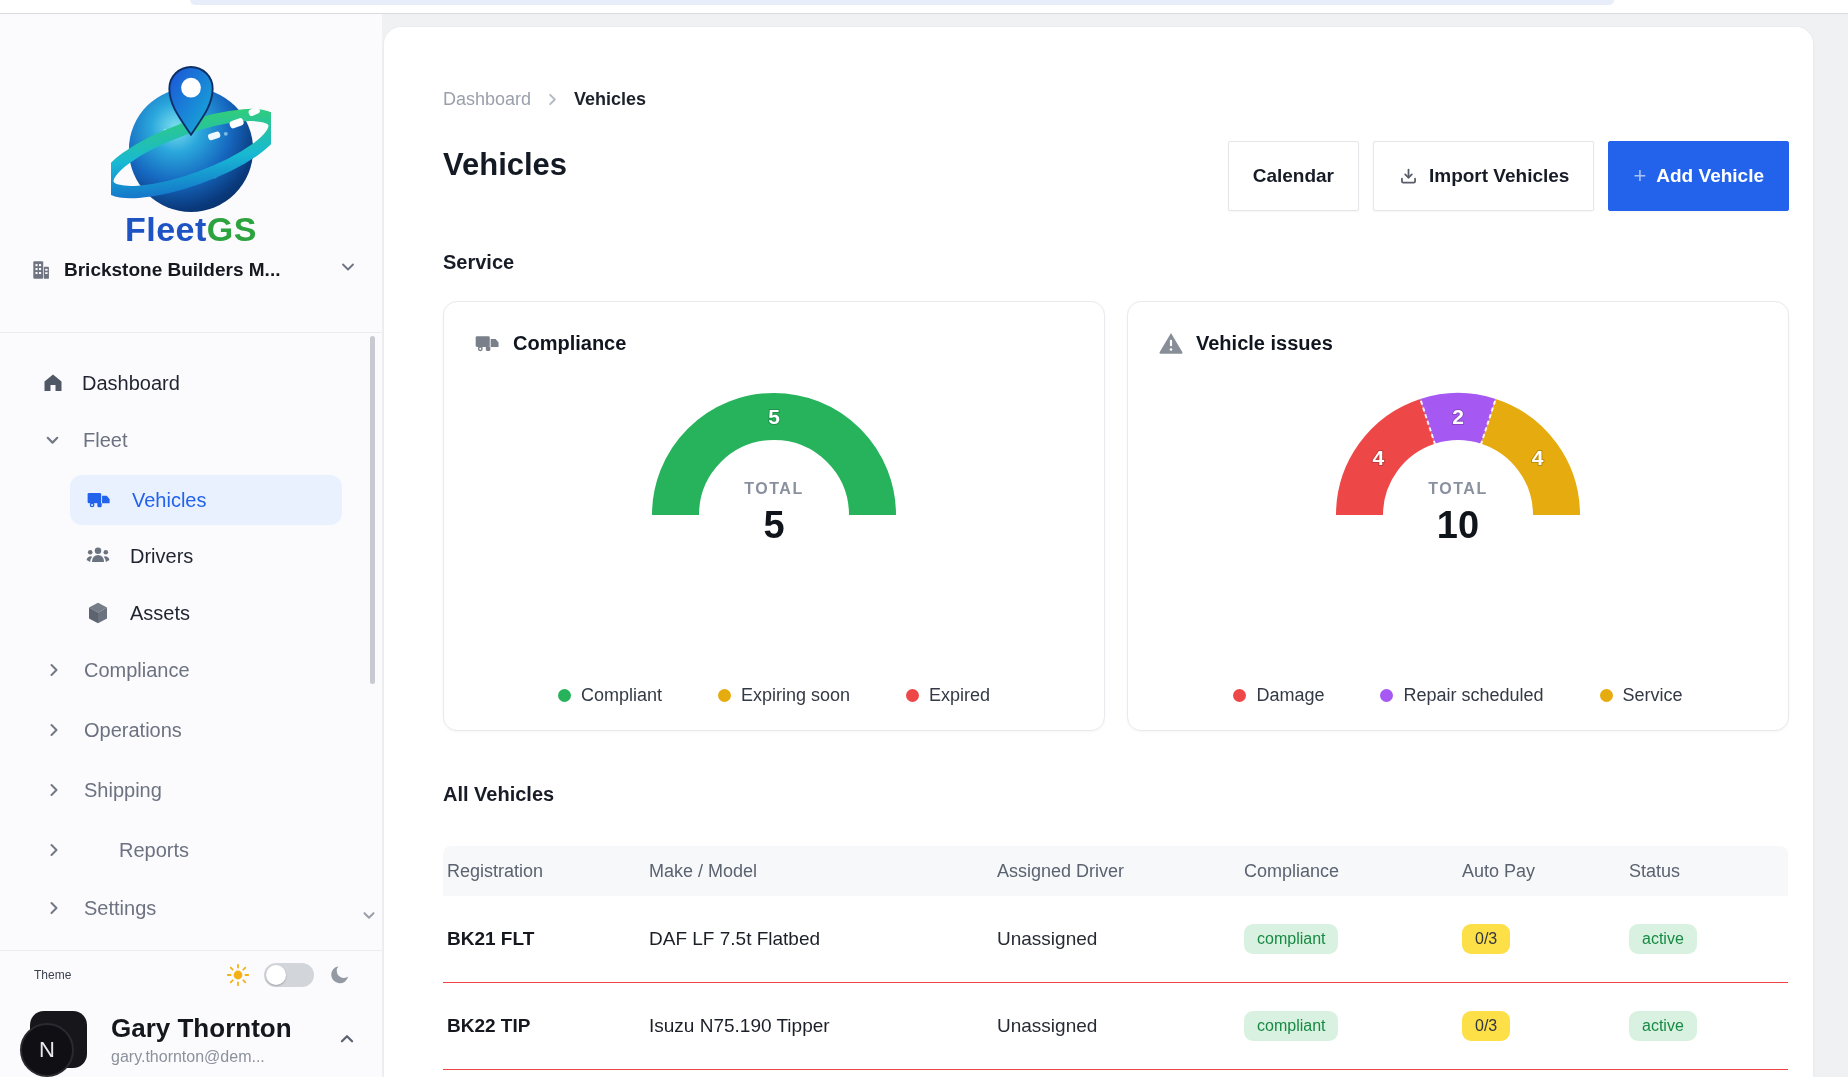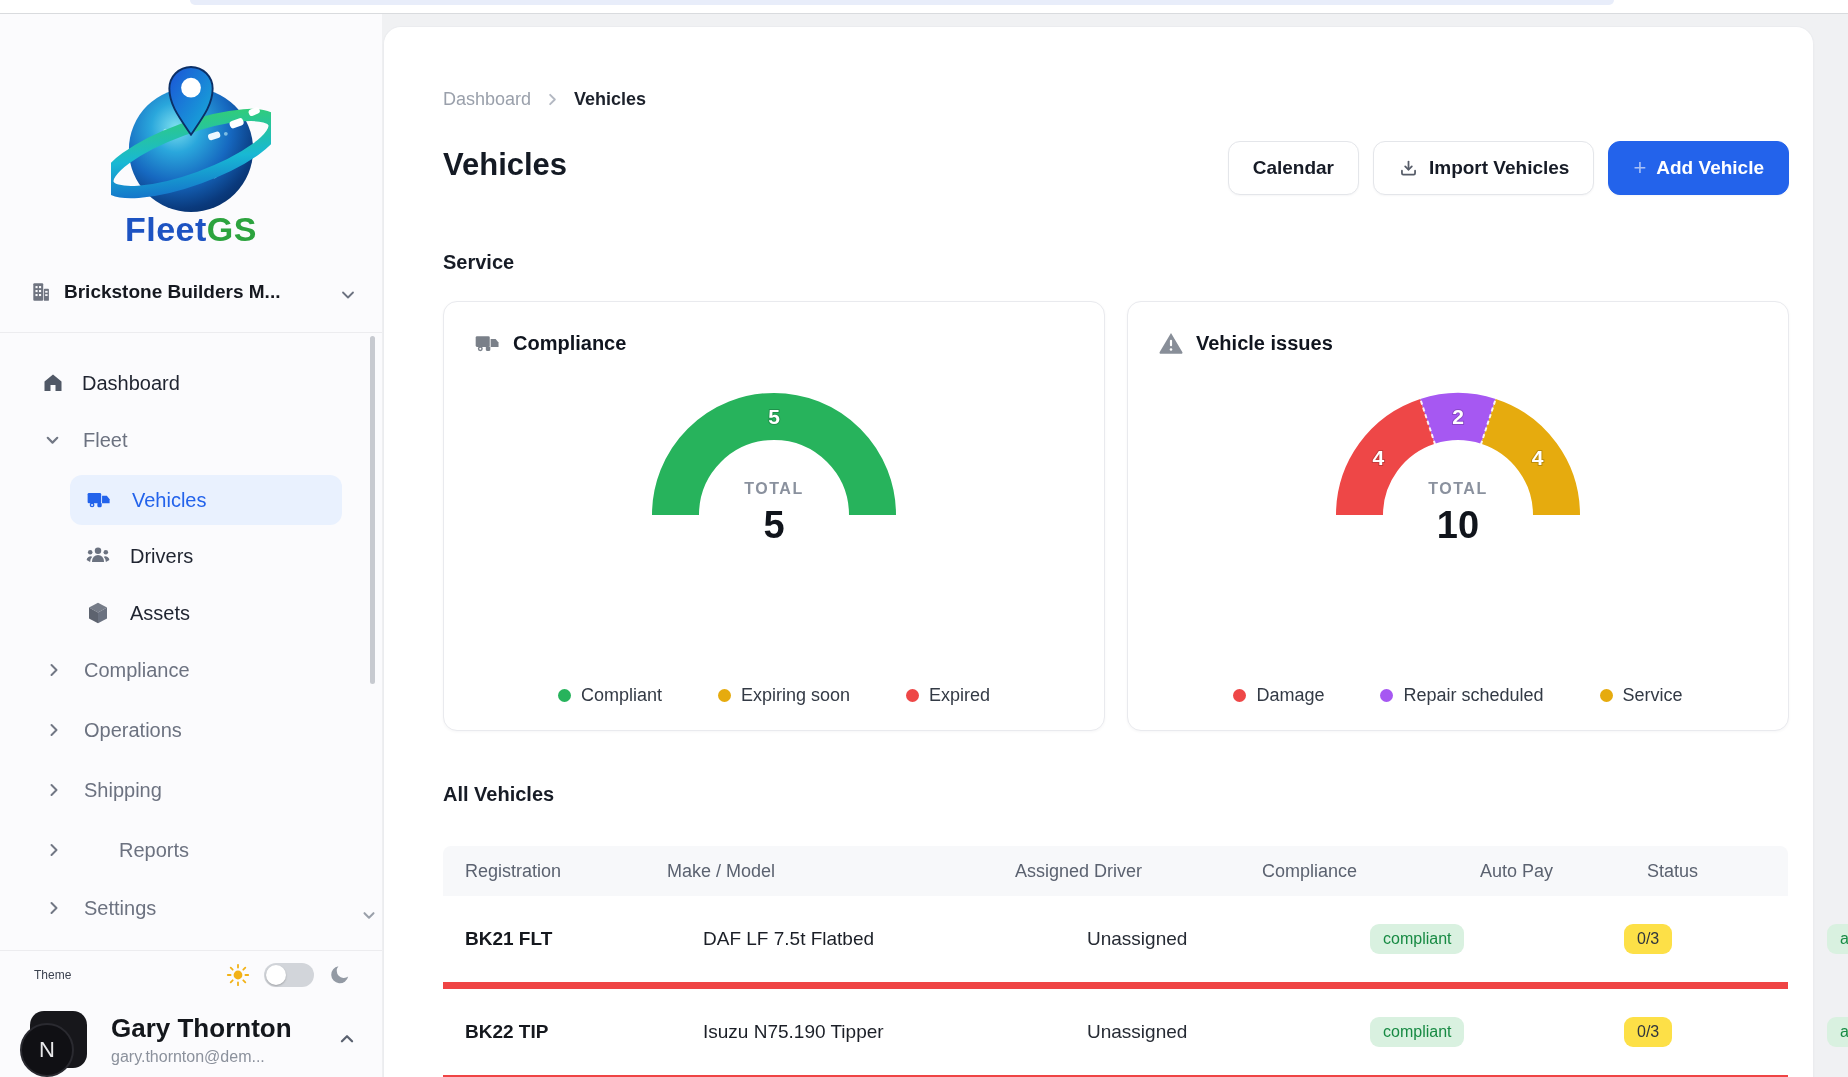--- a/index.html
+++ b/index.html
@@ -19,21 +19,21 @@
   .main{position:absolute;left:382px;right:0;top:0;bottom:0;background:#f0f1f3;}
   .content-card{position:absolute;left:1px;top:12px;width:1429px;bottom:0;background:#ffffff;
     border:1px solid #ebecef;border-bottom:none;border-radius:18px 18px 0 0;box-shadow:0 1px 2px rgba(0,0,0,.03);}
 
   
   .logo-wrap{position:absolute;top:30px;left:0;width:382px;text-align:center;}
   .brand{font-size:34px;font-weight:800;letter-spacing:.5px;margin-top:-6px;}
   .brand .fleet{color:#1d53c2;}
   .brand .gs{color:#2ca33e;}
 
-  .company-row{position:absolute;top:245px;left:30px;right:26px;height:44px;display:flex;align-items:flex-end;gap:12px;cursor:pointer;}
+  .company-row{position:absolute;top:245px;left:30px;right:26px;height:44px;display:flex;align-items:flex-start;gap:12px;cursor:pointer;}
   .company-name{font-size:19px;font-weight:600;color:#15181f;flex:1;white-space:nowrap;overflow:hidden;}
   .sidebar-divider{position:absolute;top:318px;left:0;width:100%;height:1px;background:#ececef;}
 
   .nav-item{position:absolute;left:0;width:382px;height:44px;display:flex;align-items:center;cursor:pointer;}
   .nav-item .ico{width:26px;display:flex;justify-content:center;}
   .nav-label{font-size:20px;color:#1f2430;font-weight:500;}
   .group-label{font-size:20px;color:#6c7280;font-weight:500;}
   .chev{display:flex;align-items:center;}
   .active-pill{position:absolute;left:70px;top:461px;width:272px;height:50px;background:#e9f1fe;border-radius:12px;cursor:pointer;
     display:flex;align-items:center;}
@@ -59,22 +59,22 @@
   .user-name{font-size:26px;font-weight:700;color:#14171c;}
   .user-email{font-size:16px;color:#8b919c;margin-top:4px;white-space:nowrap;overflow:hidden;}
 
   
   .breadcrumb{position:absolute;top:62px;left:59px;display:flex;align-items:center;gap:14px;font-size:18px;}
   .crumb-parent{color:#9aa0ab;cursor:pointer;}
   .crumb-current{color:#1c212b;font-weight:600;}
   .page-title{position:absolute;top:120px;left:59px;font-size:31px;font-weight:700;color:#141a24;}
 
   .actions{position:absolute;top:114px;right:24px;display:flex;gap:14px;}
-  .btn{height:52px;display:flex;align-items:center;gap:10px;border-radius:12px;font-size:19px;font-weight:600;cursor:pointer;
-    padding:0 24px;background:#ffffff;border:1px solid #e4e6ea;color:#161b26;box-shadow:0 1px 2px rgba(16,24,40,.04);}
+  .btn{height:52px;display:flex;align-items:center;gap:10px;border-radius:2px;font-size:19px;font-weight:600;cursor:pointer;
+    padding:8px 24px;background:#ffffff;border:1px solid #e4e6ea;color:#161b26;box-shadow:0 1px 2px rgba(16,24,40,.04);}
   .btn-primary{background:#2363eb;border-color:#2363eb;color:#ffffff;}
   .btn-primary .plus{color:#a7c0f6;font-size:22px;font-weight:500;}
 
   .section-heading{position:absolute;left:59px;font-size:20px;font-weight:700;color:#171c26;}
   .overview-heading{top:224px;}
   .allvehicles-heading{top:756px;}
 
   .ov-card{position:absolute;top:274px;width:660px;height:428px;background:#ffffff;border:1px solid #e9eaee;border-radius:14px;
     box-shadow:0 1px 3px rgba(16,24,40,.04);}
   .ov-card.c1{left:59px;}
@@ -90,22 +90,22 @@
   .legend{position:absolute;bottom:24px;left:0;width:100%;display:flex;justify-content:center;gap:56px;}
   .legend-item{display:flex;align-items:center;gap:10px;}
   .legend-dot{width:13px;height:13px;border-radius:50%;background:#ccc;}
   .legend-label{font-size:18px;color:#333a45;}
 
   
   .veh-table{position:absolute;top:819px;left:59px;right:25px;}
   .t-row{display:grid;grid-template-columns:202px 348px 247px 218px 167px 1fr;align-items:center;}
   .t-head{height:50px;background:#f7f8fa;border-radius:8px 8px 0 0;}
   .t-head .cell{font-size:18px;color:#5b6270;font-weight:500;}
-  .cell{padding-left:4px;margin-left:18px;}
-  .t-body-row{height:86px;border-bottom:7px solid #ef4444;font-size:19px;gap:36px;}
+  .cell{padding-left:4px;}
+  .t-body-row{height:86px;border-bottom:1px solid #ef4444;font-size:19px;}
   .reg{font-weight:600;color:#15181e;}
   .makemodel{color:#1b1f27;}
   .driver{color:#262b34;}
   .badge{display:inline-block;padding:6px 13px;border-radius:9px;font-size:16px;}
   .badge-green{background:#d9f1e0;color:#178a43;}
   .badge-gray{background:#fde047;color:#30353e;}
 
   svg{display:block;}
 </style>
 </head>

